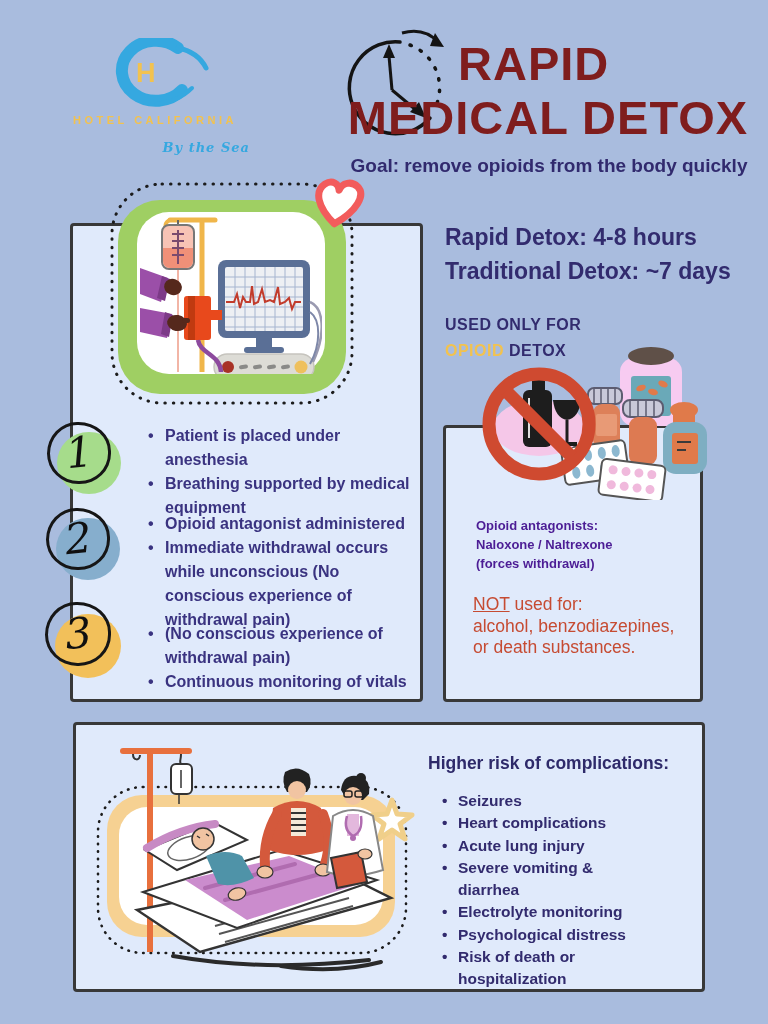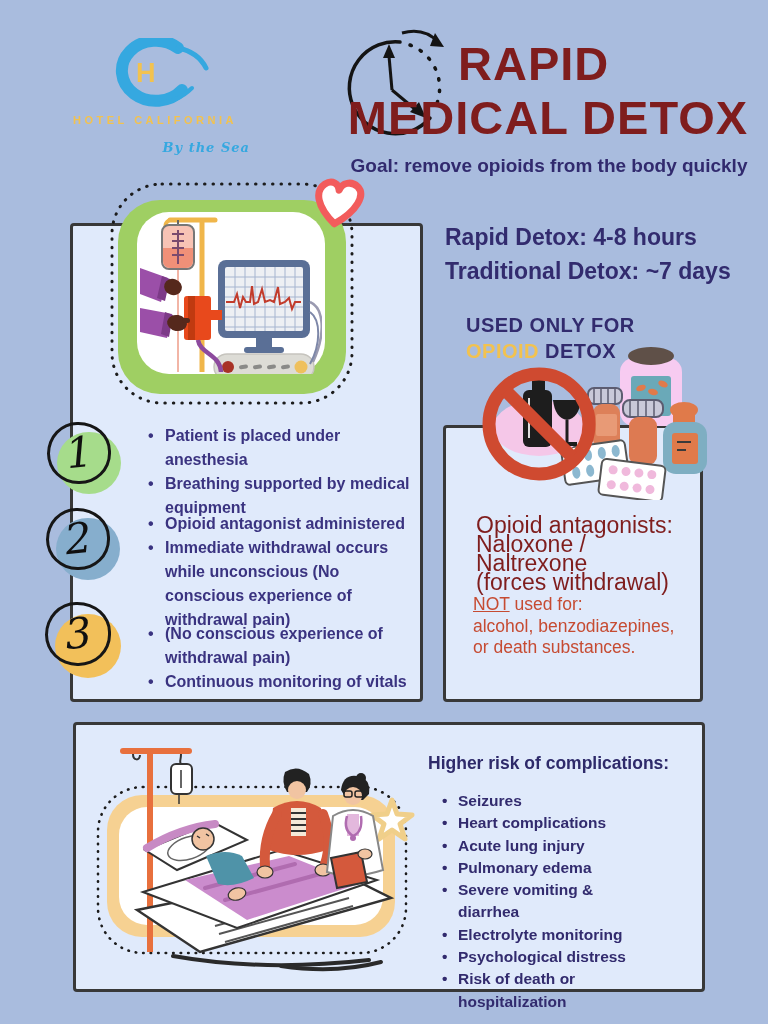--- a/index.html
+++ b/index.html
@@ -7,31 +7,31 @@
   .page{position:relative;width:768px;height:1024px;background:#a9bcde;overflow:hidden;}
   .abs{position:absolute;}
   .card{position:absolute;background:#e0eafb;border:3px solid #383838;border-radius:4px;box-sizing:border-box;}
   
   .logo-name{font-size:11px;font-weight:bold;letter-spacing:3.5px;color:#f2c24f;}
   .logo-tag{font-family:"DejaVu Serif",serif;font-style:italic;font-size:13px;font-weight:bold;color:#35a8e0;letter-spacing:1px;}
   .logo-h{font-size:27px;font-weight:bold;color:#f2c24f;}
   .title{font-weight:800;font-size:47px;letter-spacing:1px;color:#7f1d1d;line-height:1;}
   .subtitle{font-weight:bold;font-size:19px;color:#312a6e;}
   .cmp{font-weight:bold;font-size:23px;color:#322b6e;line-height:34px;}
-  .uof{font-weight:800;font-size:20px;color:#322b6e;line-height:26px;letter-spacing:.5px;margin-left:21px;}
+  .uof{font-weight:800;font-size:16px;color:#322b6e;line-height:26px;letter-spacing:.5px;}
   .uof .hl{color:#f2c24f;}
   
   .step-circle-blob{position:absolute;border-radius:50%;}
   .step-circle{position:absolute;border:3px solid #161616;border-radius:48% 52% 50% 50%/52% 48% 50% 50%;box-sizing:border-box;display:flex;align-items:center;justify-content:center;}
   .step-num{font-family:"DejaVu Serif",serif;font-style:italic;font-size:42px;color:#101010;transform:rotate(-6deg);line-height:1;}
   .bullets{margin:0;padding:0;list-style:none;color:#3a3380;font-size:16px;font-weight:600;line-height:24px;}
   .bullets li{position:relative;padding-left:17px;}
   .bullets li::before{content:"\2022";position:absolute;left:0;top:0;}
   
-  .antag{font-size:23px;font-weight:normal;color:#7f1d1d;line-height:19px;}
+  .antag{font-size:13px;font-weight:bold;color:#4c1d95;line-height:19px;}
   .notblock{font-size:17.5px;color:#c64b32;line-height:21.5px;}
   .notblock .u{text-decoration:underline;}
   
   .risk-title{font-size:17.5px;font-weight:bold;color:#2e2a6a;}
   .risk-list{margin:0;padding:0;list-style:none;color:#322b6e;font-size:15.5px;font-weight:bold;line-height:22.3px;}
   .risk-list li{position:relative;padding-left:18px;}
   .risk-list li::before{content:"\2022";position:absolute;left:2px;top:0;}
   svg{display:block;}
 </style>
 </head>
@@ -302,20 +302,19 @@
 
     <path d="M88 228 q90 16 196 4" fill="none" stroke="#2a2a2a" stroke-width="4" stroke-linecap="round"></path>
     <path d="M196 238 q54 8 100 -4" fill="none" stroke="#2a2a2a" stroke-width="4" stroke-linecap="round"></path>
   </svg>
 
   <div class="abs risk-title" style="left:428px;top:753px;width:270px;">Higher risk of complications:</div>
   <ul class="risk-list abs" style="left:440px;top:790px;width:218px;">
     <li>Seizures</li>
     <li>Heart complications</li>
     <li>Acute lung injury</li>
-    <li>Pulmonary edema</li>
     <li>Severe vomiting &amp; diarrhea</li>
     <li>Electrolyte monitoring</li>
     <li>Psychological distress</li>
     <li>Risk of death or hospitalization</li>
   </ul>
 
 </div>
 
 </body></html>

